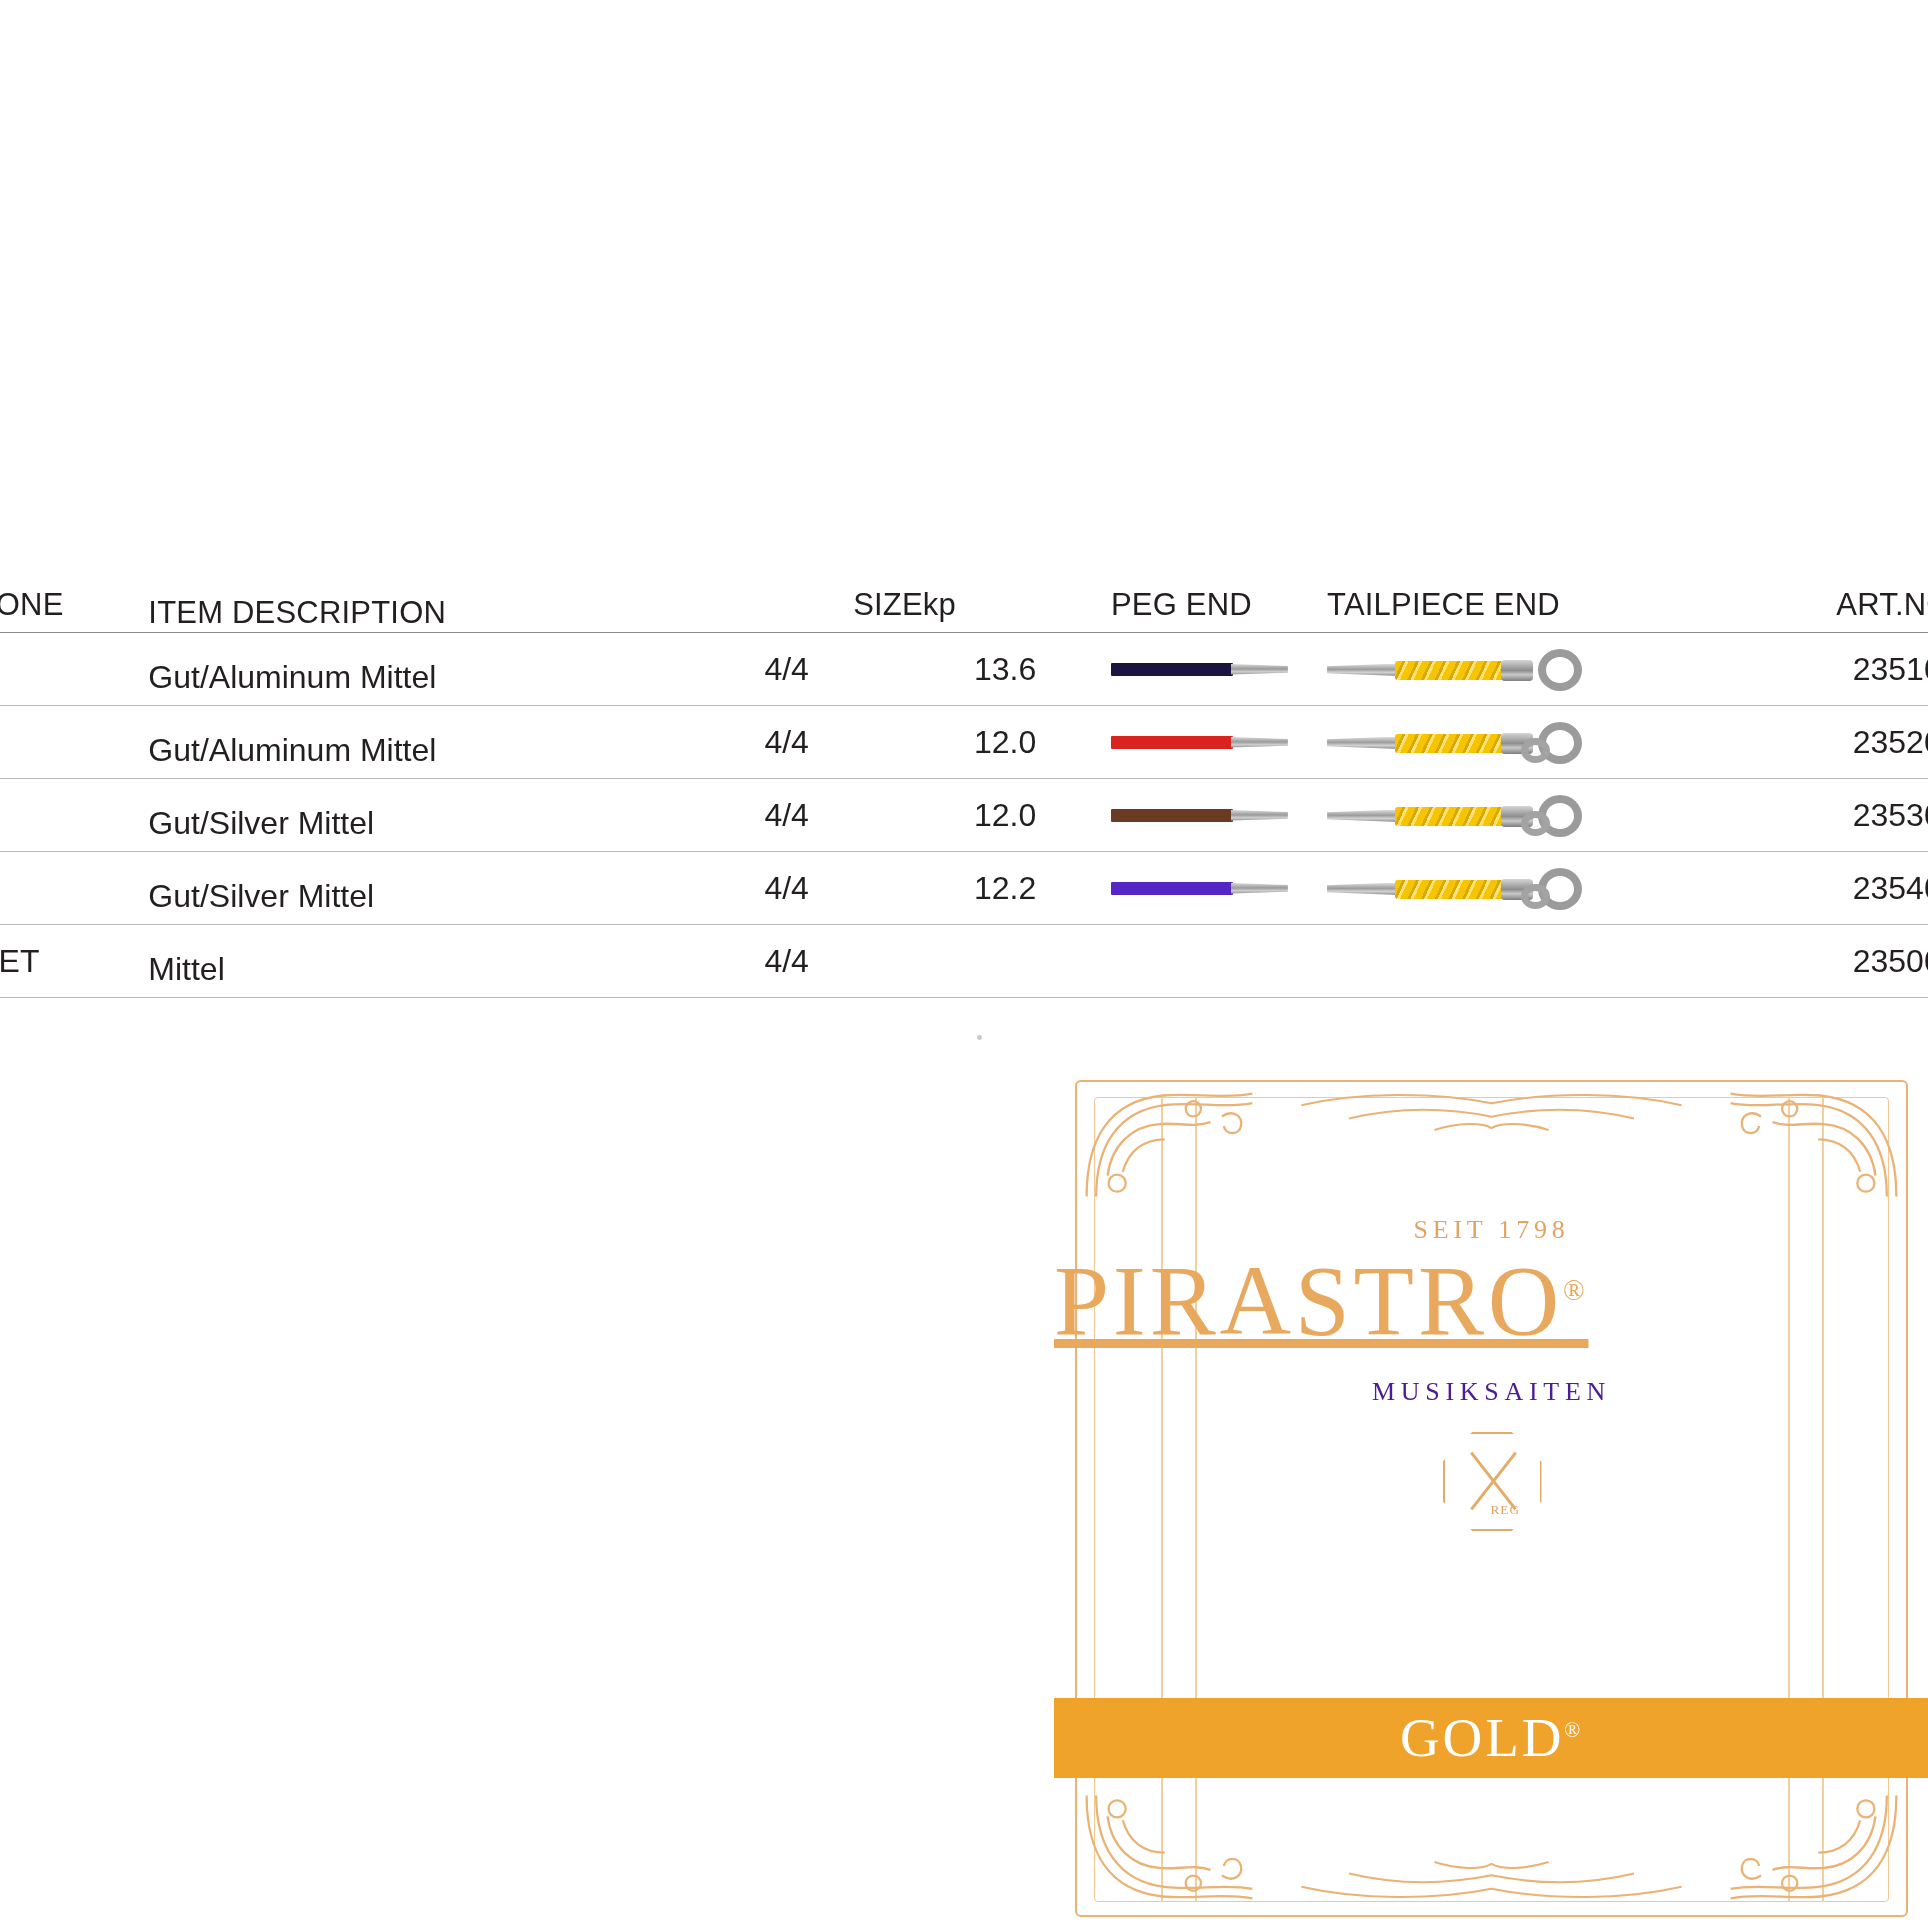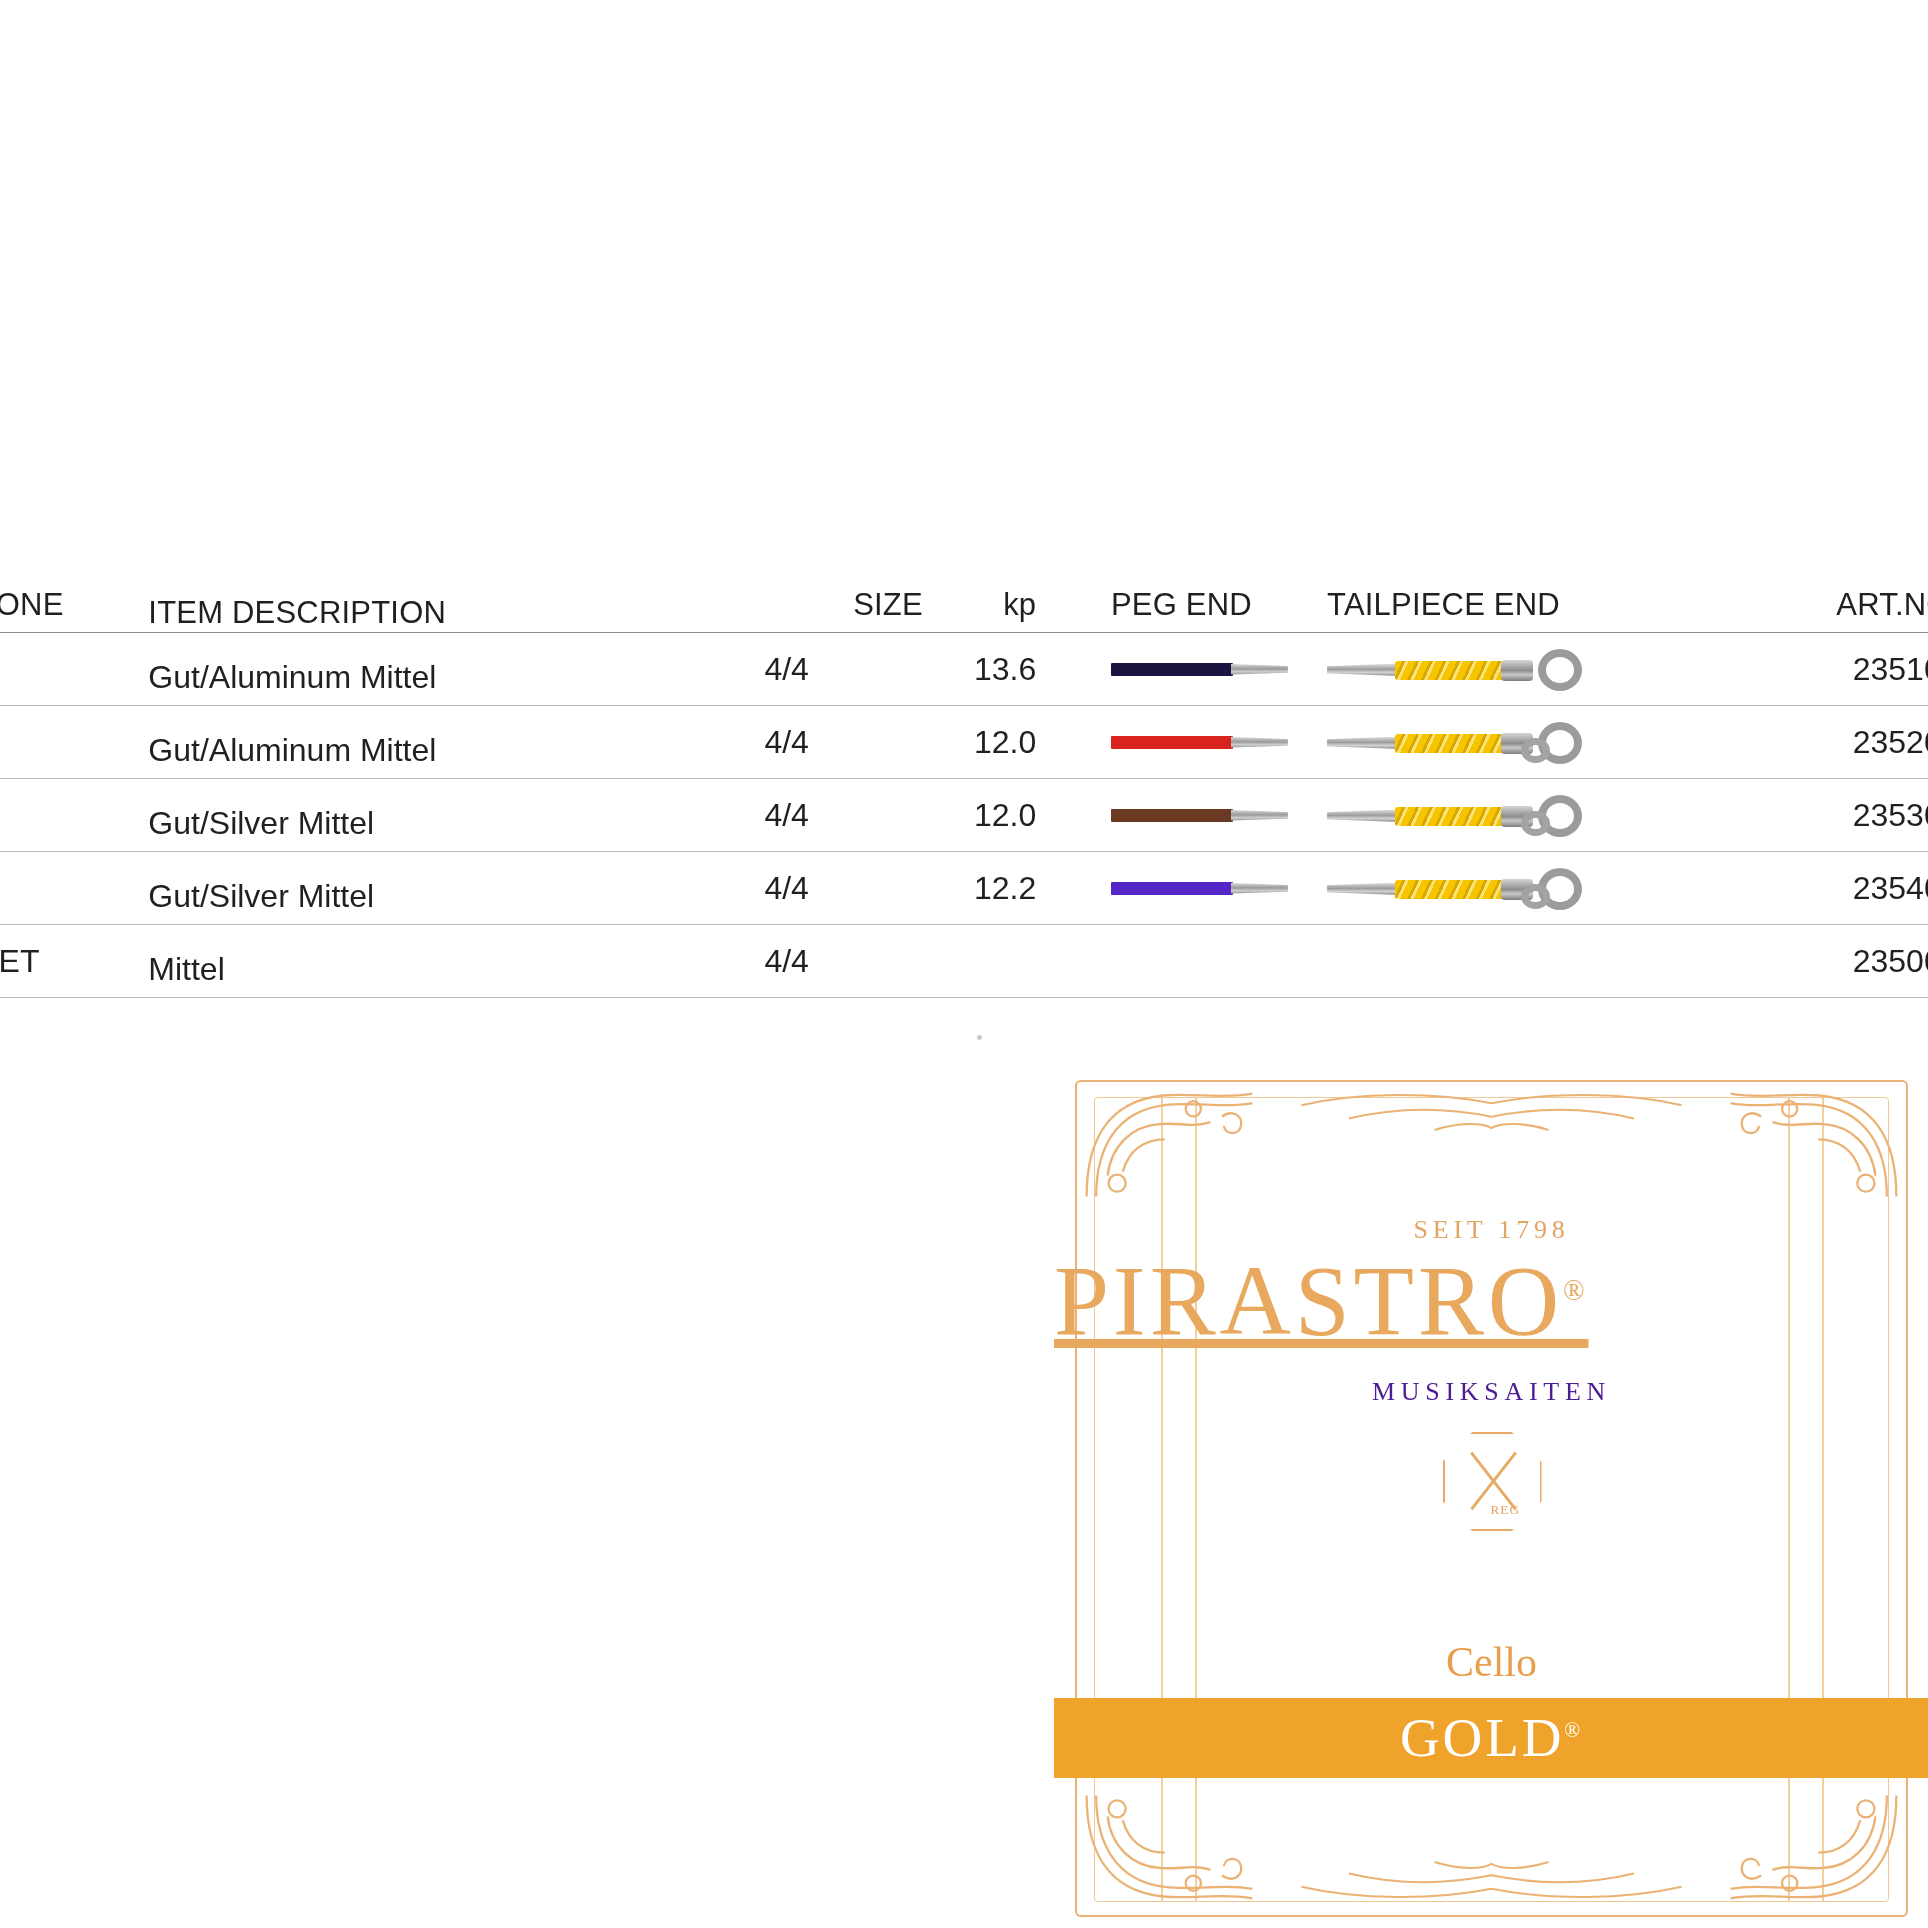--- a/index.html
+++ b/index.html
@@ -42,21 +42,21 @@
   .c-tail       { width: 361px; padding-left: 14.3px; box-sizing: border-box; }
   .c-art        { width: 300px; text-align: right; padding-right: 0px; box-sizing: border-box; }
 
   .row.head .cell {
     font-size: 31px;
     letter-spacing: 0.2px;
     color: #231f20;
     font-weight: 400;
   }
   .row.head .c-size { text-align: right; }
-  .row.head .c-kp   { text-align: right; }
+  .row.head .c-kp   { text-align: left; }
   .row.head .c-art  { text-align: right; }
 
   .row.body .cell {
     font-size: 32px;
     color: #231f20;
   }
   .row.body .c-tone { font-size: 32px; }
 
   
   .peg-wrap {
@@ -451,21 +451,20 @@
       </g>
     </svg>
 
     <div class="seit">SEIT 1798</div>
     <div class="brand"><span>PIRASTRO</span><span class="reg">®</span></div>
     <div class="musiksaiten">MUSIKSAITEN</div>
 
     <div class="octagon"></div>
     <div class="oct-sub">REG</div>
 
-    <div class="instrument">Cello</div>
     <div class="gold-band"></div>
     <div class="gold-text"><span>GOLD</span><span class="reg">®</span></div>
 
     <svg style="position:absolute; left:238px; bottom:23px; width:399px; height:67px;" viewBox="0 0 420 70">
       <g fill="none" stroke="#eab274" stroke-width="2.2">
         <path d="M10 50 C70 64 150 64 210 52 C270 64 350 64 410 50"></path>
         <path d="M60 36 C110 48 160 48 210 38 C260 48 310 48 360 36"></path>
         <path d="M150 24 C175 32 200 32 210 26 C220 32 245 32 270 24"></path>
       </g>
     </svg>

